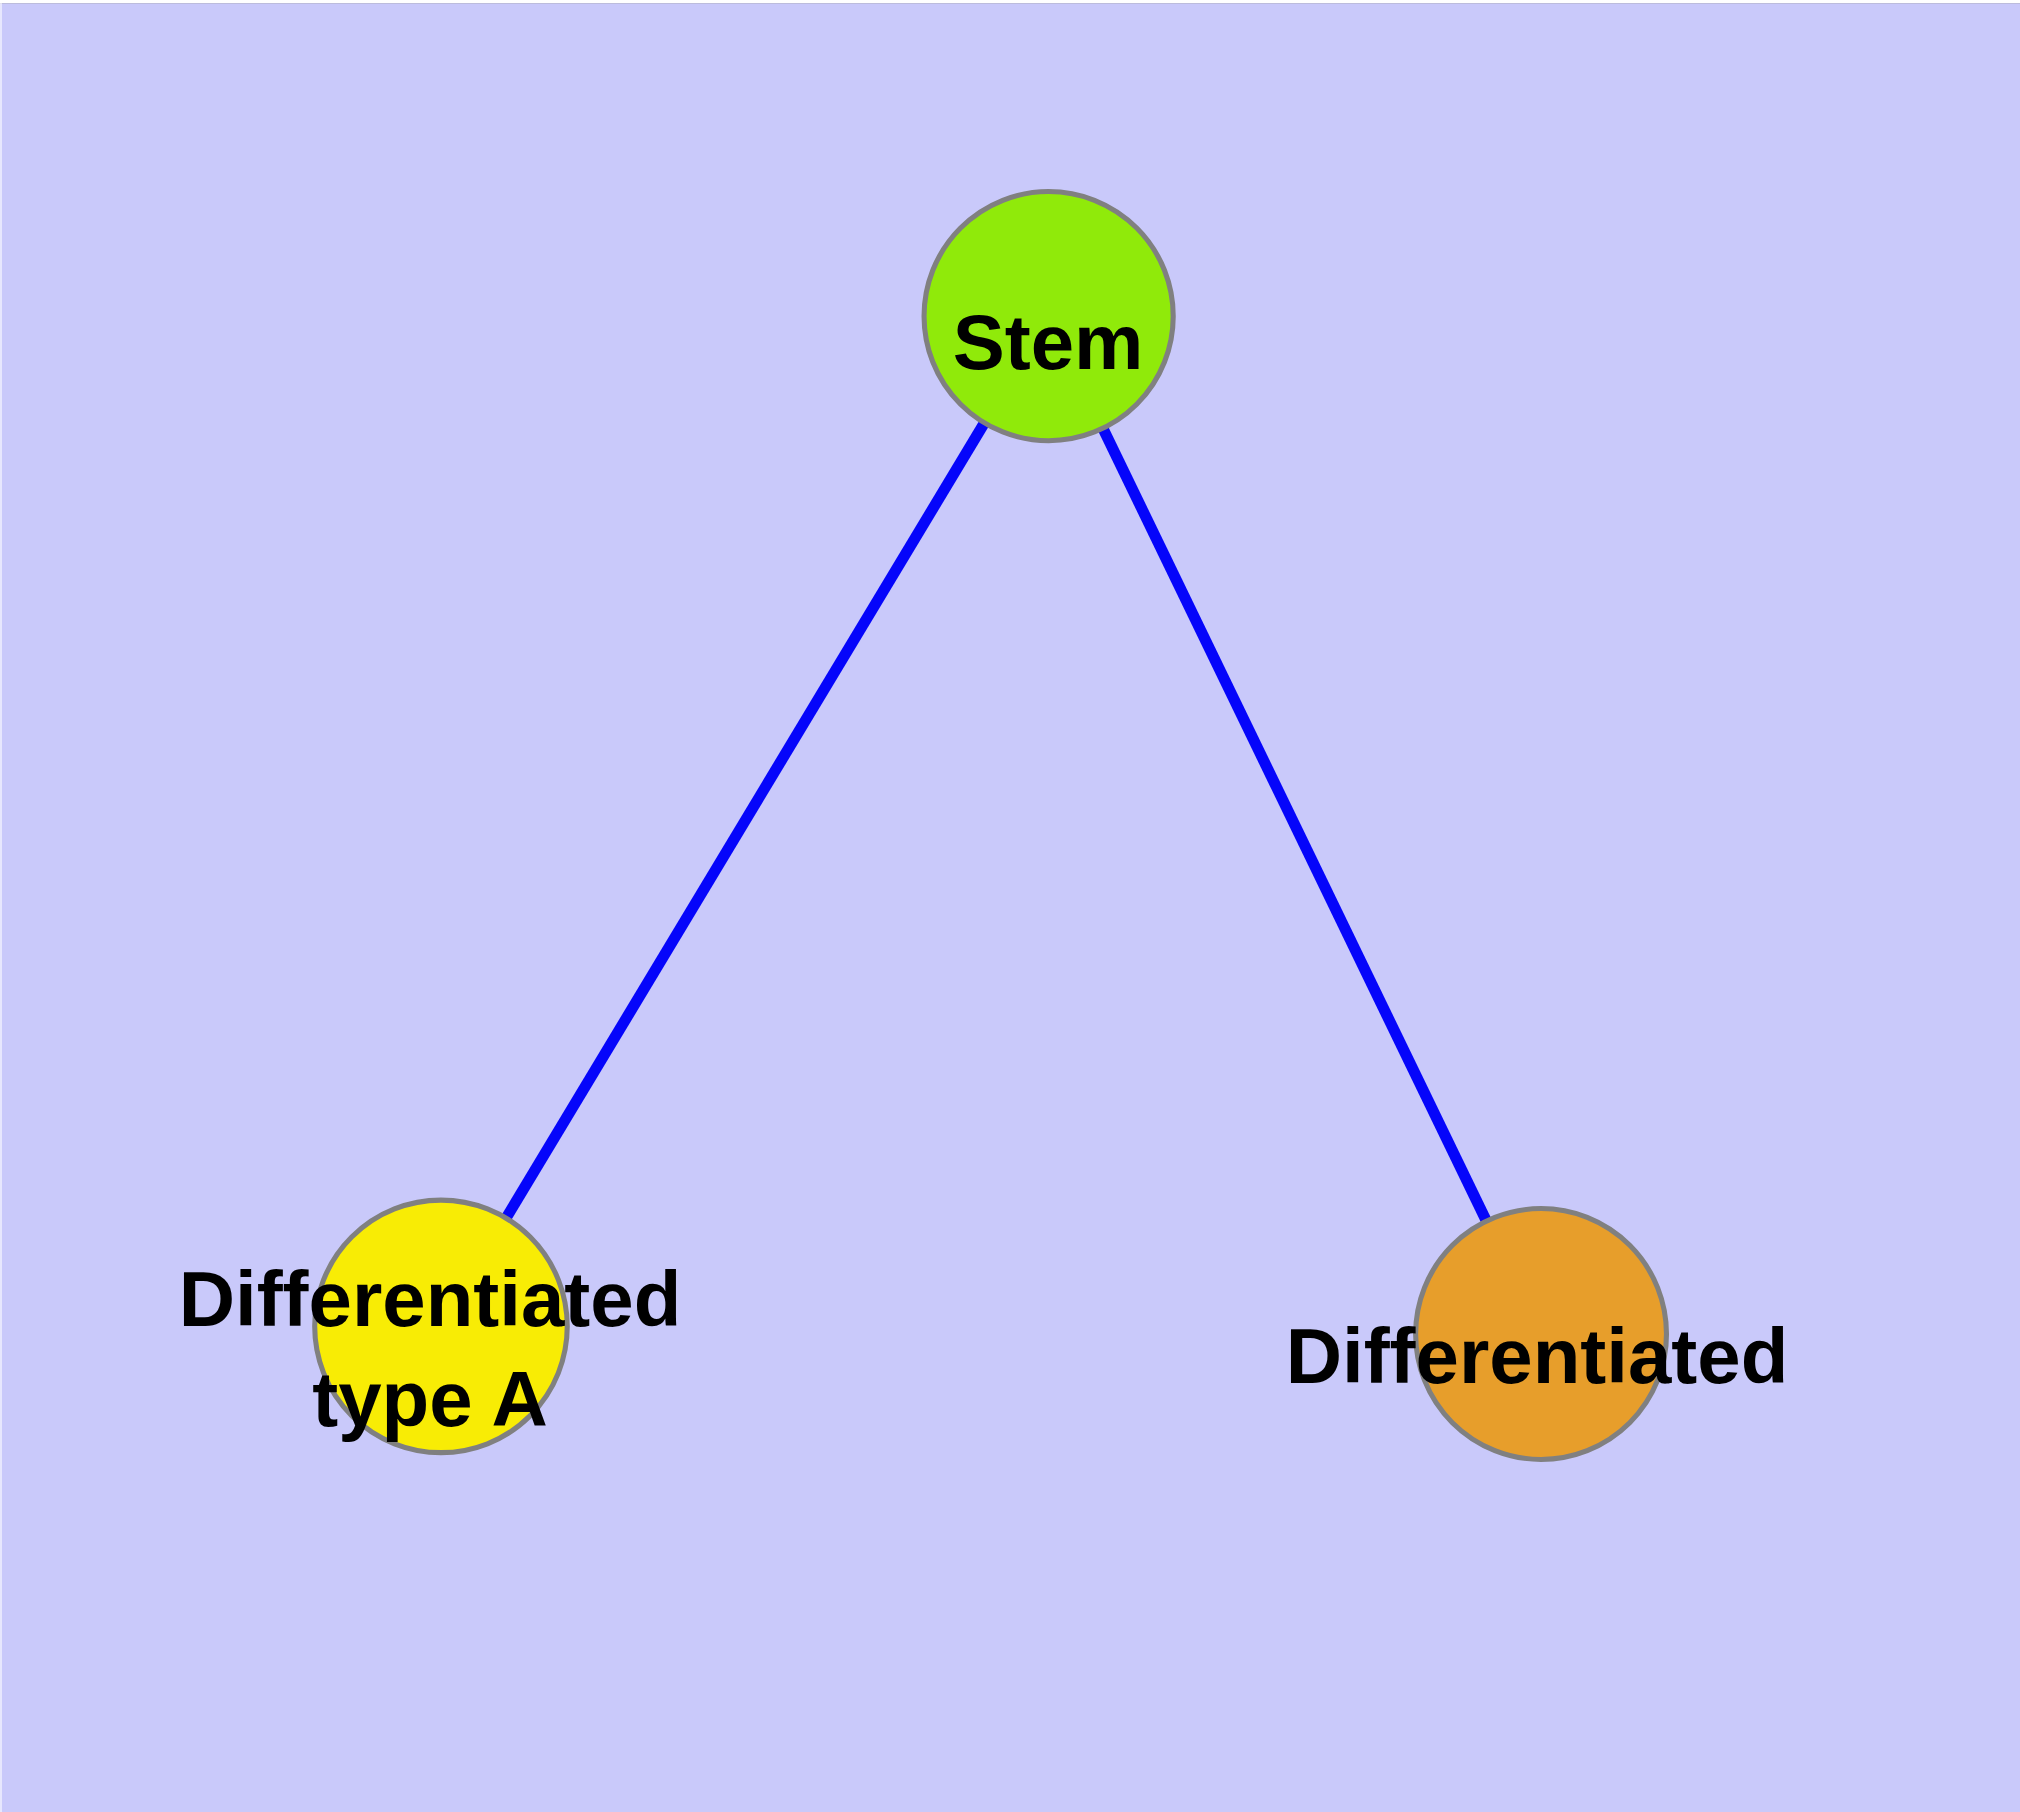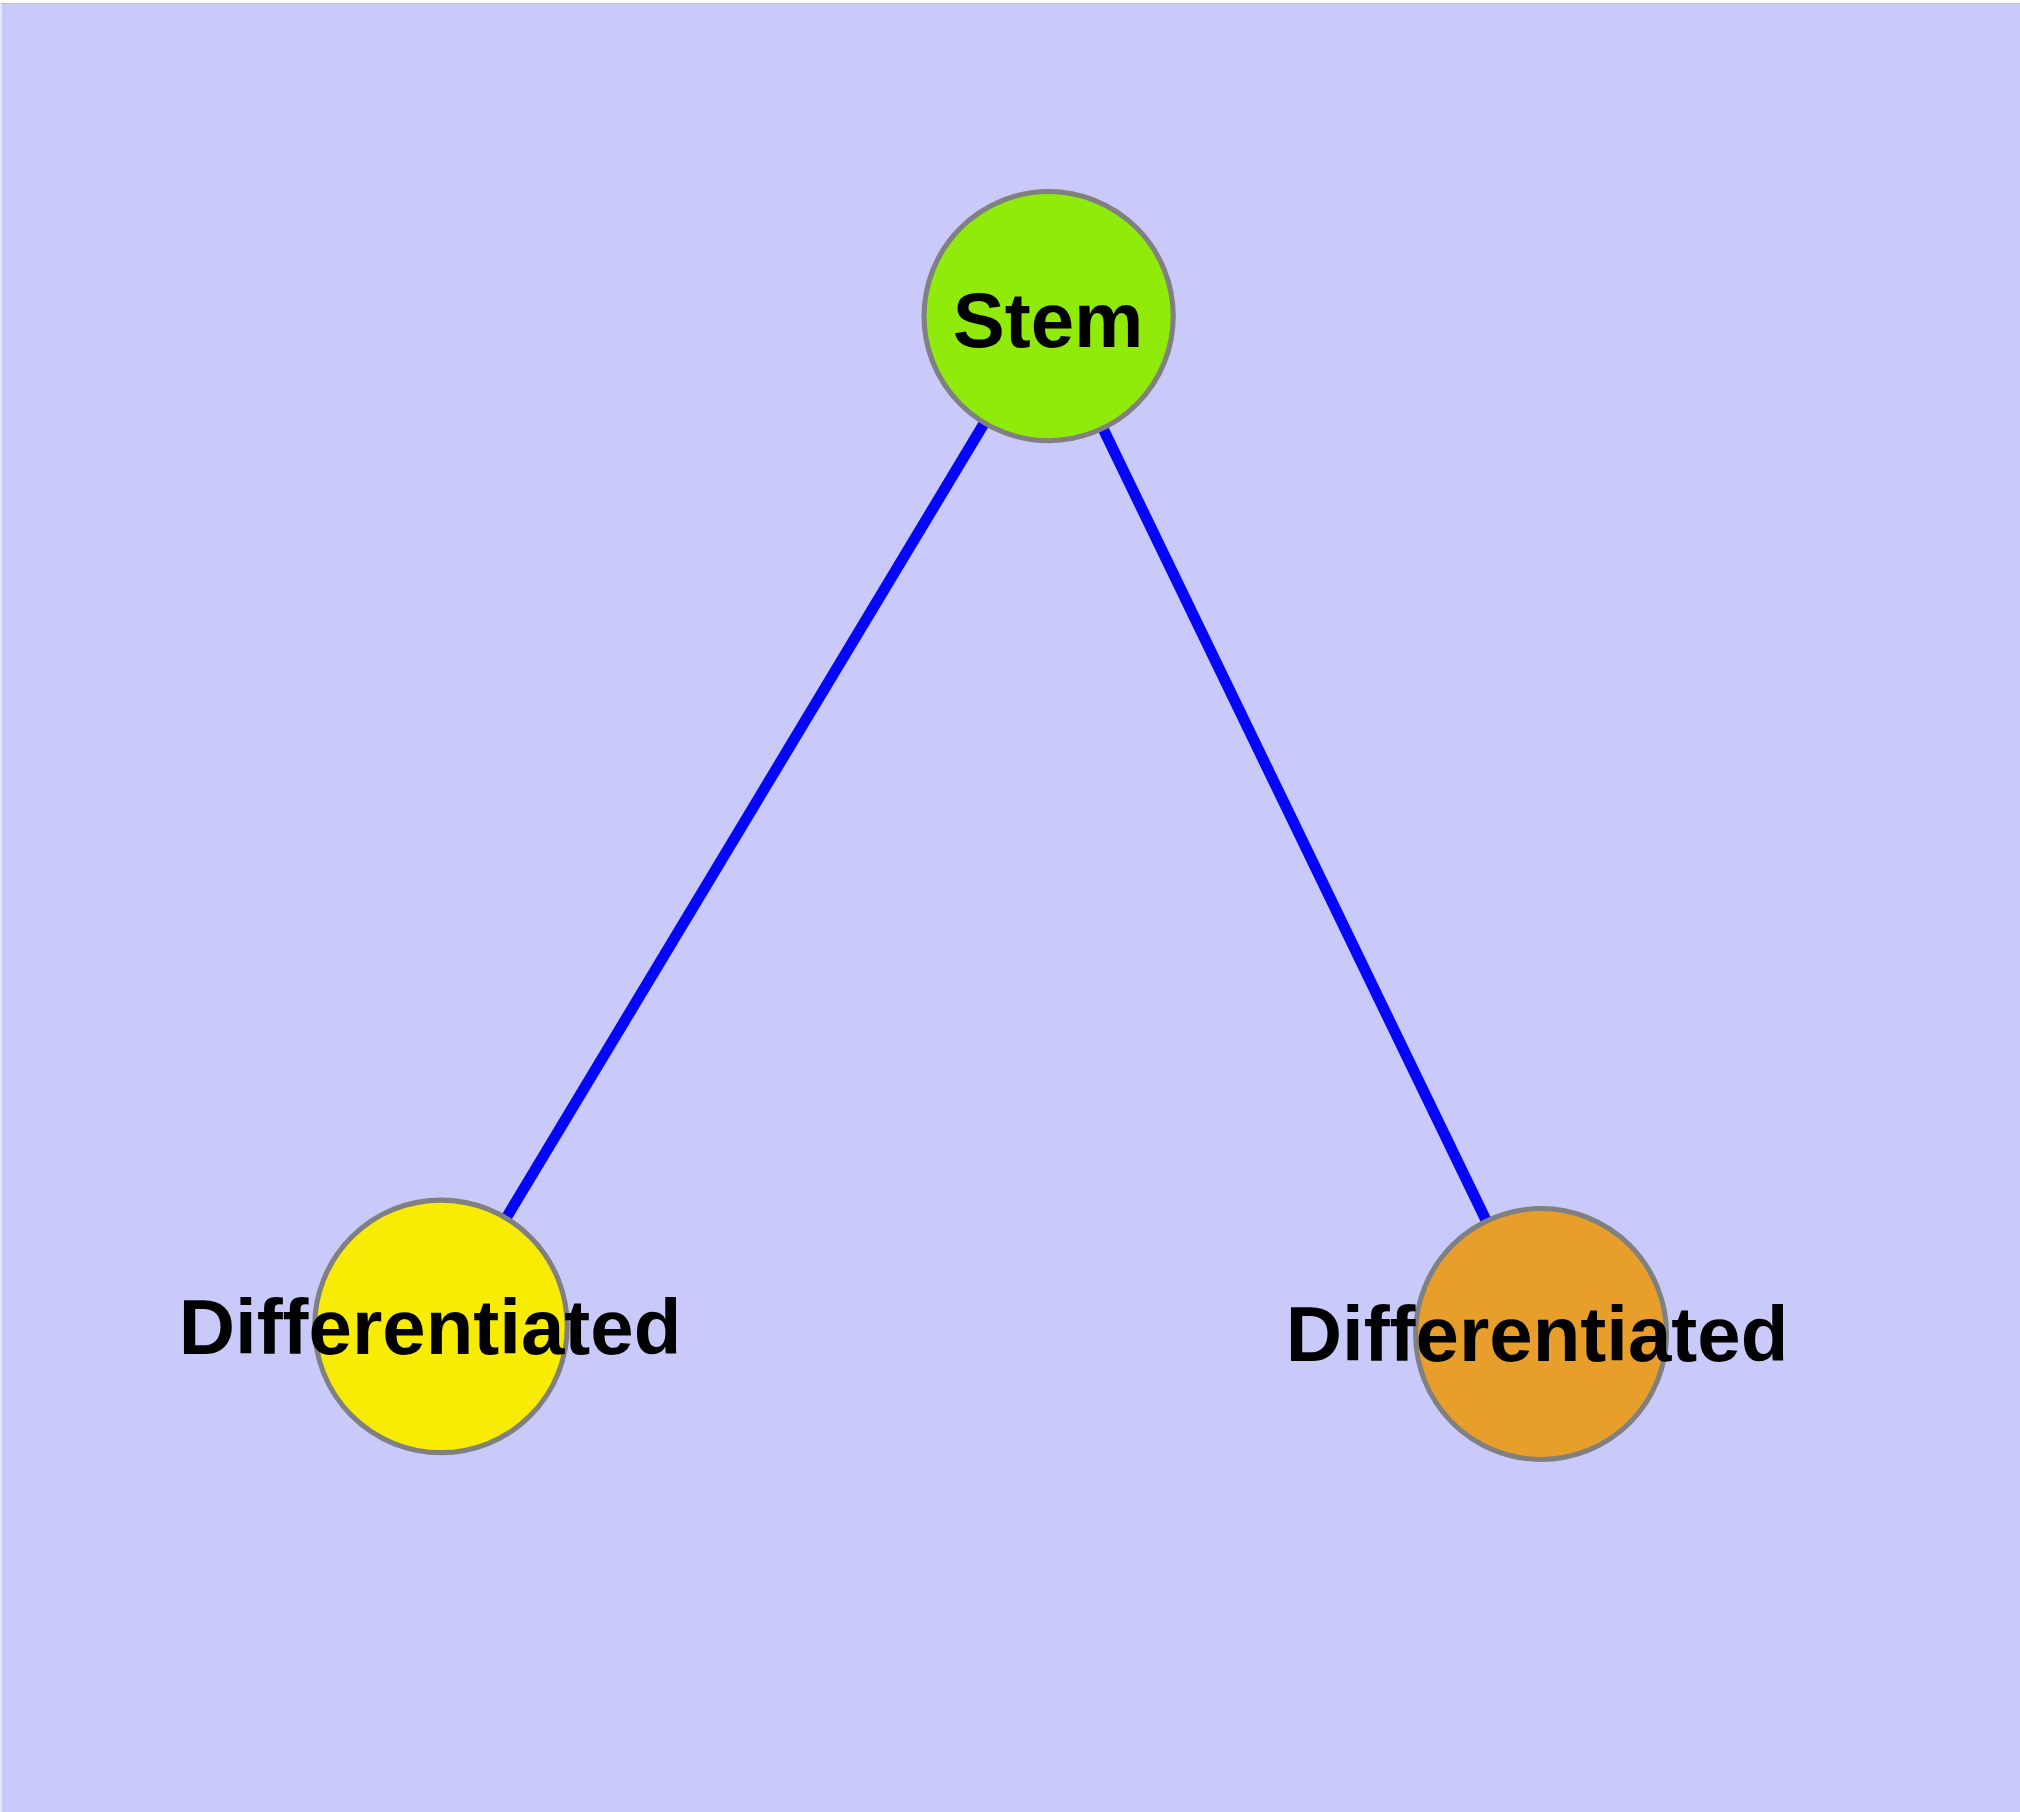--- a/index.html
+++ b/index.html
@@ -45,20 +45,21 @@
   .node-label {
     position: absolute;
     transform: translate(-50%, -50%);
     text-align: center;
     color: #000000;
     font-weight: bold;
     font-size: 78px;
     line-height: 100px;
     white-space: nowrap;
     letter-spacing: 0px;
+    margin-top: 22px;
   }
 </style>
 </head>
 <body>
 
 <div class="stage">
 
   <svg class="graph" viewBox="0 0 2384 2138">
 
     <line x1="1237" y1="373" x2="520" y2="1565" stroke-width="13" stroke="#0505FA"></line>
@@ -68,20 +69,21 @@
     <circle cx="520" cy="1565" r="149" stroke-width="6" stroke="#808080" fill="#F8EC05"></circle>
     <circle cx="1818" cy="1574" r="148" stroke-width="6" stroke="#808080" fill="#E79E2B"></circle>
   </svg>
 
   <div class="node-label" style="left:1048px; top:320px;">
     <div>Stem</div>
   </div>
 
   <div class="node-label" style="left:430px; top:1327px;">
     <div>Differentiated</div>
+    <div>type A</div>
   </div>
 
   <div class="node-label" style="left:1537px; top:1334px;">
     <div>Differentiated</div>
   </div>
 
   <div class="top-strip"></div>
   <div class="top-strip-line"></div>
   <div class="left-strip"></div>
 

